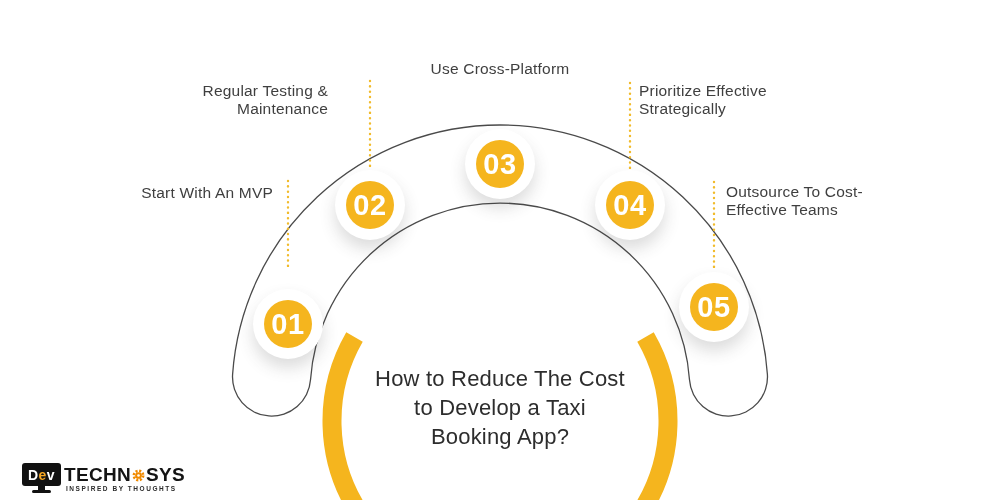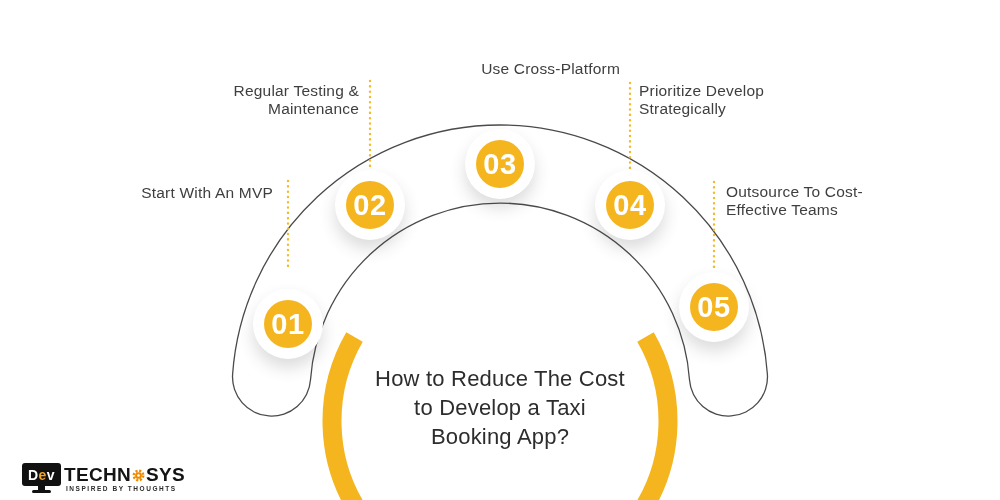--- a/index.html
+++ b/index.html
@@ -75,29 +75,29 @@
   <div class="badge" style="left:595px;top:170px;">
     <div class="badge-inner">04</div>
   </div>
   <div class="badge" style="left:679px;top:272px;">
     <div class="badge-inner">05</div>
   </div>
 
   <div class="step-label" style="right:727px;top:184px;text-align:right;white-space:nowrap;">
     <div>Start With An MVP</div>
   </div>
-  <div class="step-label" style="right:641px;top:82px;text-align:right;white-space:nowrap;">
+  <div class="step-label" style="right:672px;top:82px;text-align:right;white-space:nowrap;">
     <div>Regular Testing &amp;</div>
     <div>Maintenance</div>
   </div>
-  <div class="step-label" style="left:380px;top:60px;width:240px;text-align:right;">
+  <div class="step-label" style="left:380px;top:60px;width:240px;text-align:center;">
     <div>Use Cross-Platform</div>
   </div>
   <div class="step-label" style="left:639px;top:82px;text-align:left;white-space:nowrap;">
-    <div>Prioritize Develop</div>
+    <div>Prioritize Effective</div>
     <div>Strategically</div>
   </div>
   <div class="step-label" style="left:726px;top:183px;text-align:left;white-space:nowrap;">
     <div>Outsource To Cost-</div>
     <div>Effective Teams</div>
   </div>
 
   <div class="main-title">
     <div>How to Reduce The Cost</div>
     <div>to Develop a Taxi</div>

